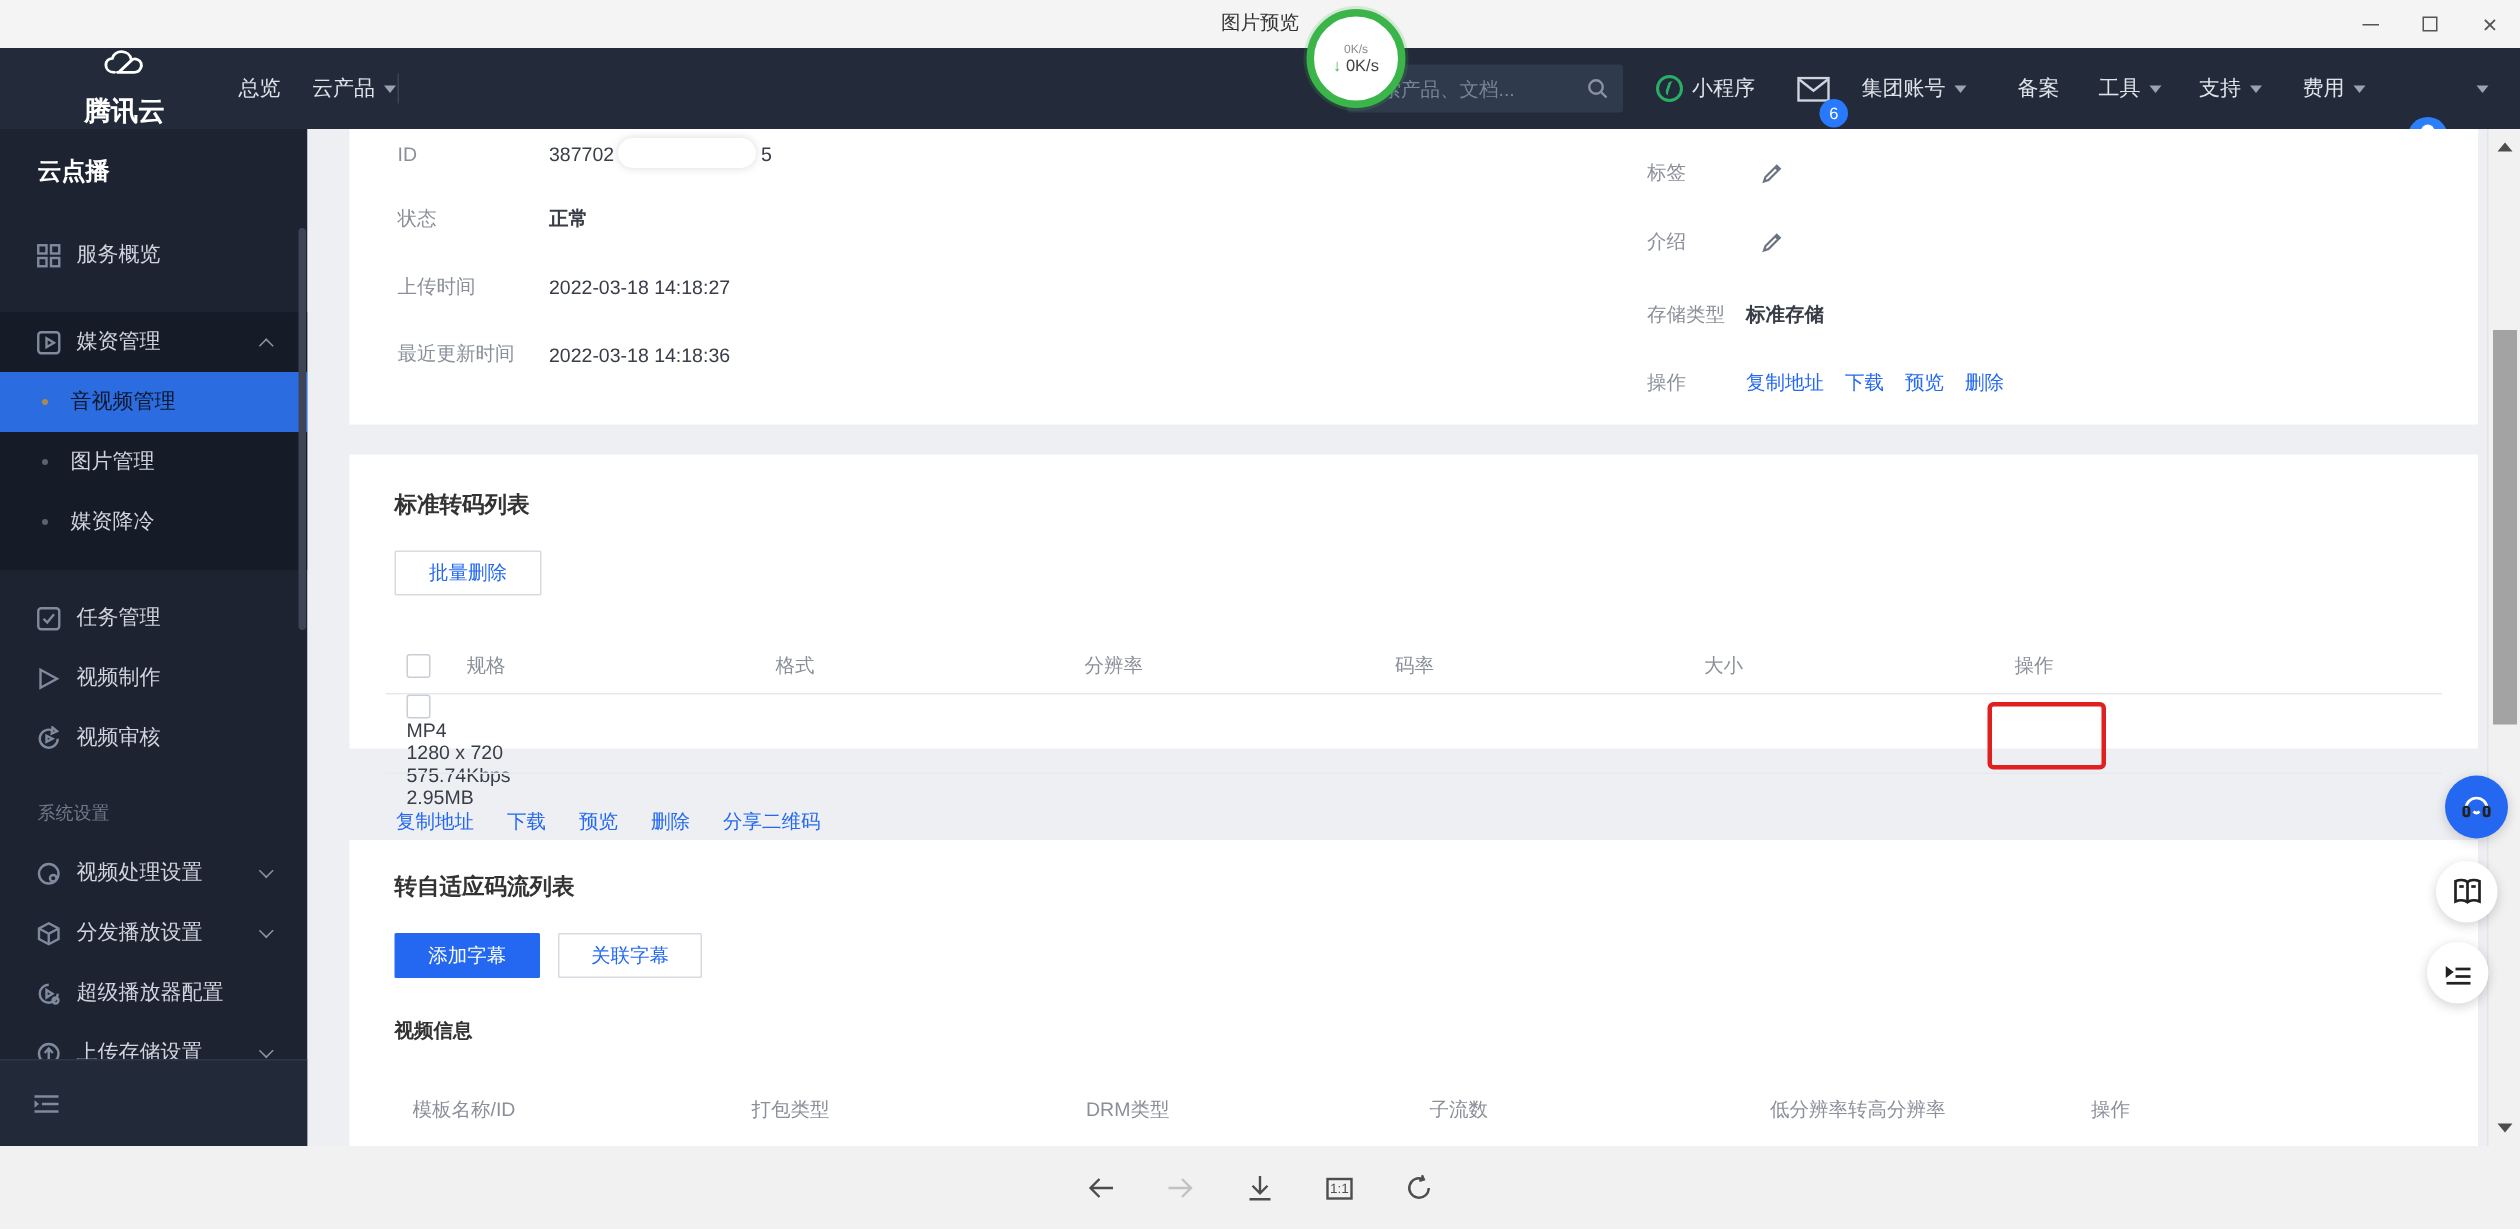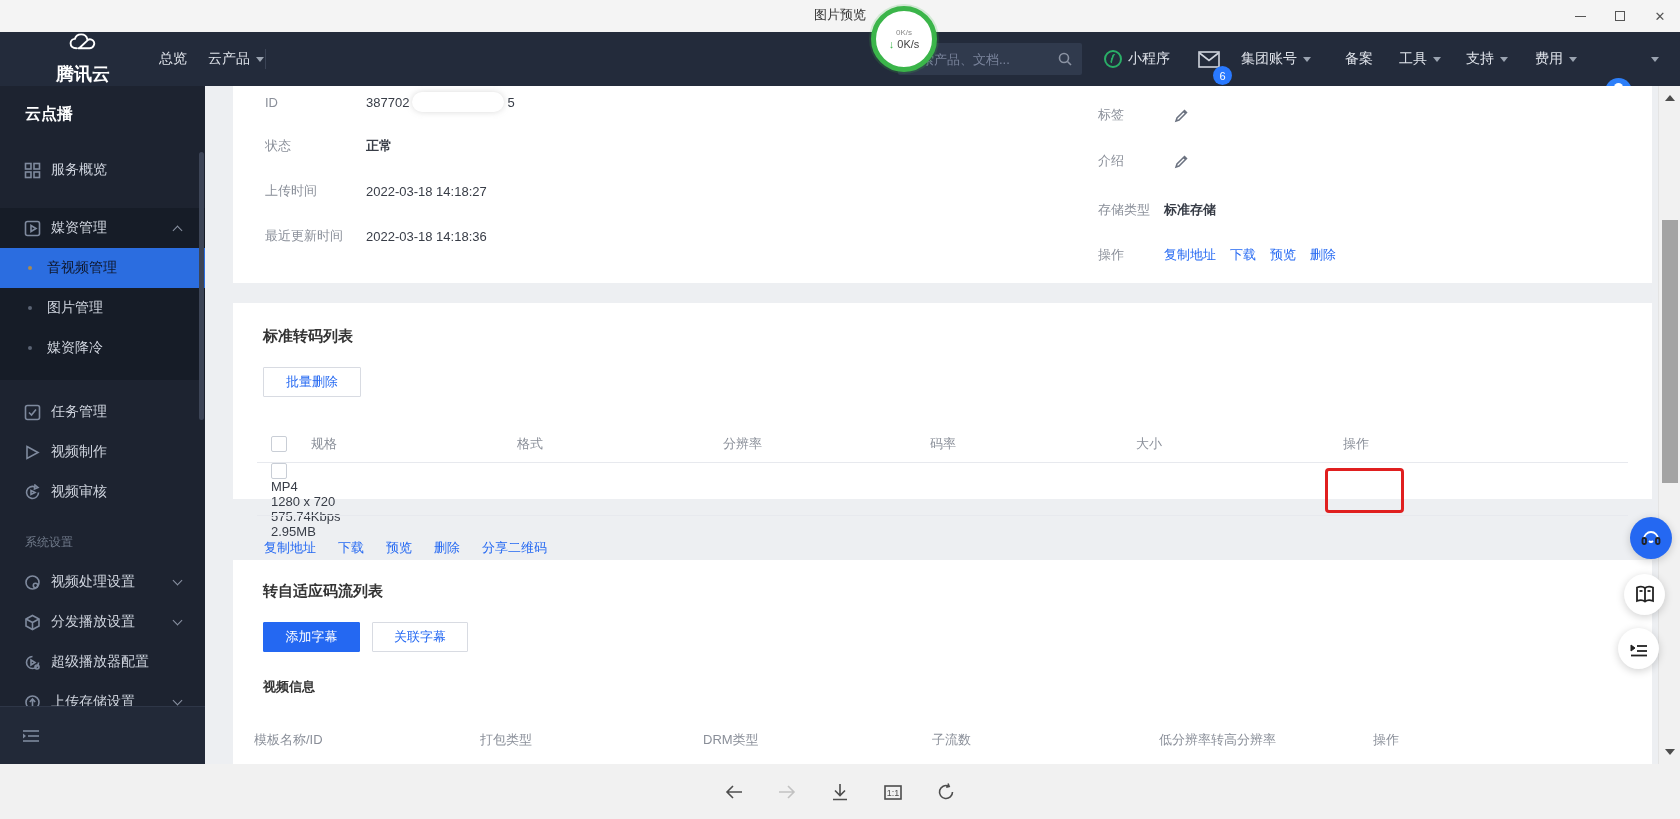--- a/index.html
+++ b/index.html
@@ -400,21 +400,21 @@
       <div class="t-div" style="top:212px"></div>
       <div class="red-box"></div>
     </div>
 
     <div class="card card3">
       <div class="card-title" style="top:22px">转自适应码流列表</div>
       <div class="btn btn-primary" style="left:30px; top:62px; width:97px">添加字幕</div>
       <div class="btn btn-ghost" style="left:139px; top:62px; width:96px">关联字幕</div>
       <div class="card-title" style="top:118px; font-size:13px">视频信息</div>
 
-      <div class="t-head g3" style="top:170px; padding-left:21px">
+      <div class="t-head g3" style="top:170px; padding-left:42px">
         <span>模板名称/ID</span>
         <span>打包类型</span>
         <span>DRM类型</span>
         <span>子流数</span>
         <span>低分辨率转高分辨率</span>
         <span>操作</span>
       </div>
     </div>
   </div>
 

